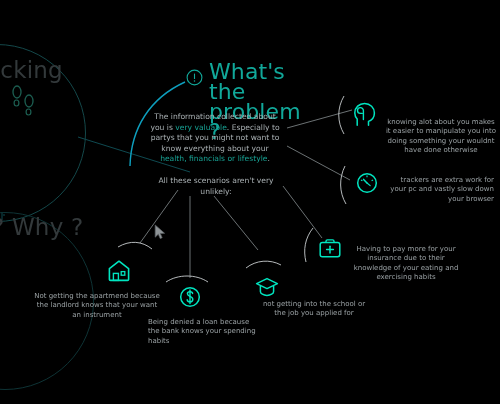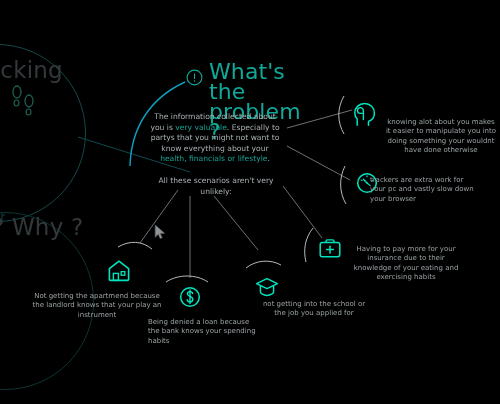--- a/index.html
+++ b/index.html
@@ -74,21 +74,21 @@
     font-size:7px;
     line-height:9.4px;
     color:#9aa1a4;
   }
 
   
   #item-manipulate .item-icon{left:352px;top:101px;}
   #item-manipulate .item-text{left:385px;top:86px;width:112px;text-align:center;margin-top:32px;}
 
   #item-trackers .item-icon{left:356px;top:172px;}
-  #item-trackers .item-text{left:370px;top:176px;width:104px;text-align:left;}
+  #item-trackers .item-text{left:390px;top:176px;width:104px;text-align:right;}
 
   #item-insurance .item-icon{left:318px;top:238px;}
   #item-insurance .item-text{left:350px;top:245px;width:112px;text-align:center;}
 
   
   #item-apartment .item-icon{left:107px;top:259px;}
   #item-apartment .item-text{left:32px;top:292px;width:130px;text-align:center;}
 
   #item-loan .item-icon{left:179px;top:286px;}
   #item-loan .item-text{left:148px;top:318px;width:114px;text-align:left;}
@@ -200,21 +200,21 @@
   </div>
 
   <div class="item" id="item-apartment">
     <span class="item-icon">
       <svg width="24" height="23" viewBox="0 0 24 23">
         <path d="M2.4 9.6 L12 2.2 L21.6 9.6 L21.6 20.4 C21.6 21 21.1 21.4 20.5 21.4 L3.5 21.4 C2.9 21.4 2.4 21 2.4 20.4 Z" fill="none" stroke="#00e5c0" stroke-width="1.6" stroke-linejoin="round"></path>
         <rect x="6.4" y="14.4" width="5" height="7" fill="none" stroke="#00e5c0" stroke-width="1.4"></rect>
         <rect x="14.2" y="12.6" width="3.6" height="3.6" fill="none" stroke="#00e5c0" stroke-width="1.3"></rect>
       </svg>
     </span>
-    <span class="item-text">Not getting the apartmend because the landlord knows that your play an instrument</span>
+    <span class="item-text">Not getting the apartmend because the landlord knows that your want an instrument</span>
   </div>
 
   <div class="item" id="item-loan">
     <span class="item-icon">
       <svg width="22" height="22" viewBox="0 0 22 22">
         <circle cx="11" cy="11" r="9.3" fill="none" stroke="#00e5c0" stroke-width="1.5"></circle>
         <path d="M13.6 7.6 C13.6 6.4 12.4 5.7 11 5.7 C9.5 5.7 8.4 6.5 8.4 7.8 C8.4 10.9 13.8 9.8 13.8 13.4 C13.8 14.8 12.5 15.8 11 15.8 C9.4 15.8 8.2 15 8.2 13.7" fill="none" stroke="#00e5c0" stroke-width="1.4" stroke-linecap="round"></path>
         <line x1="11" y1="4" x2="11" y2="17.6" stroke="#00e5c0" stroke-width="1.4" stroke-linecap="round"></line>
       </svg>
     </span>

